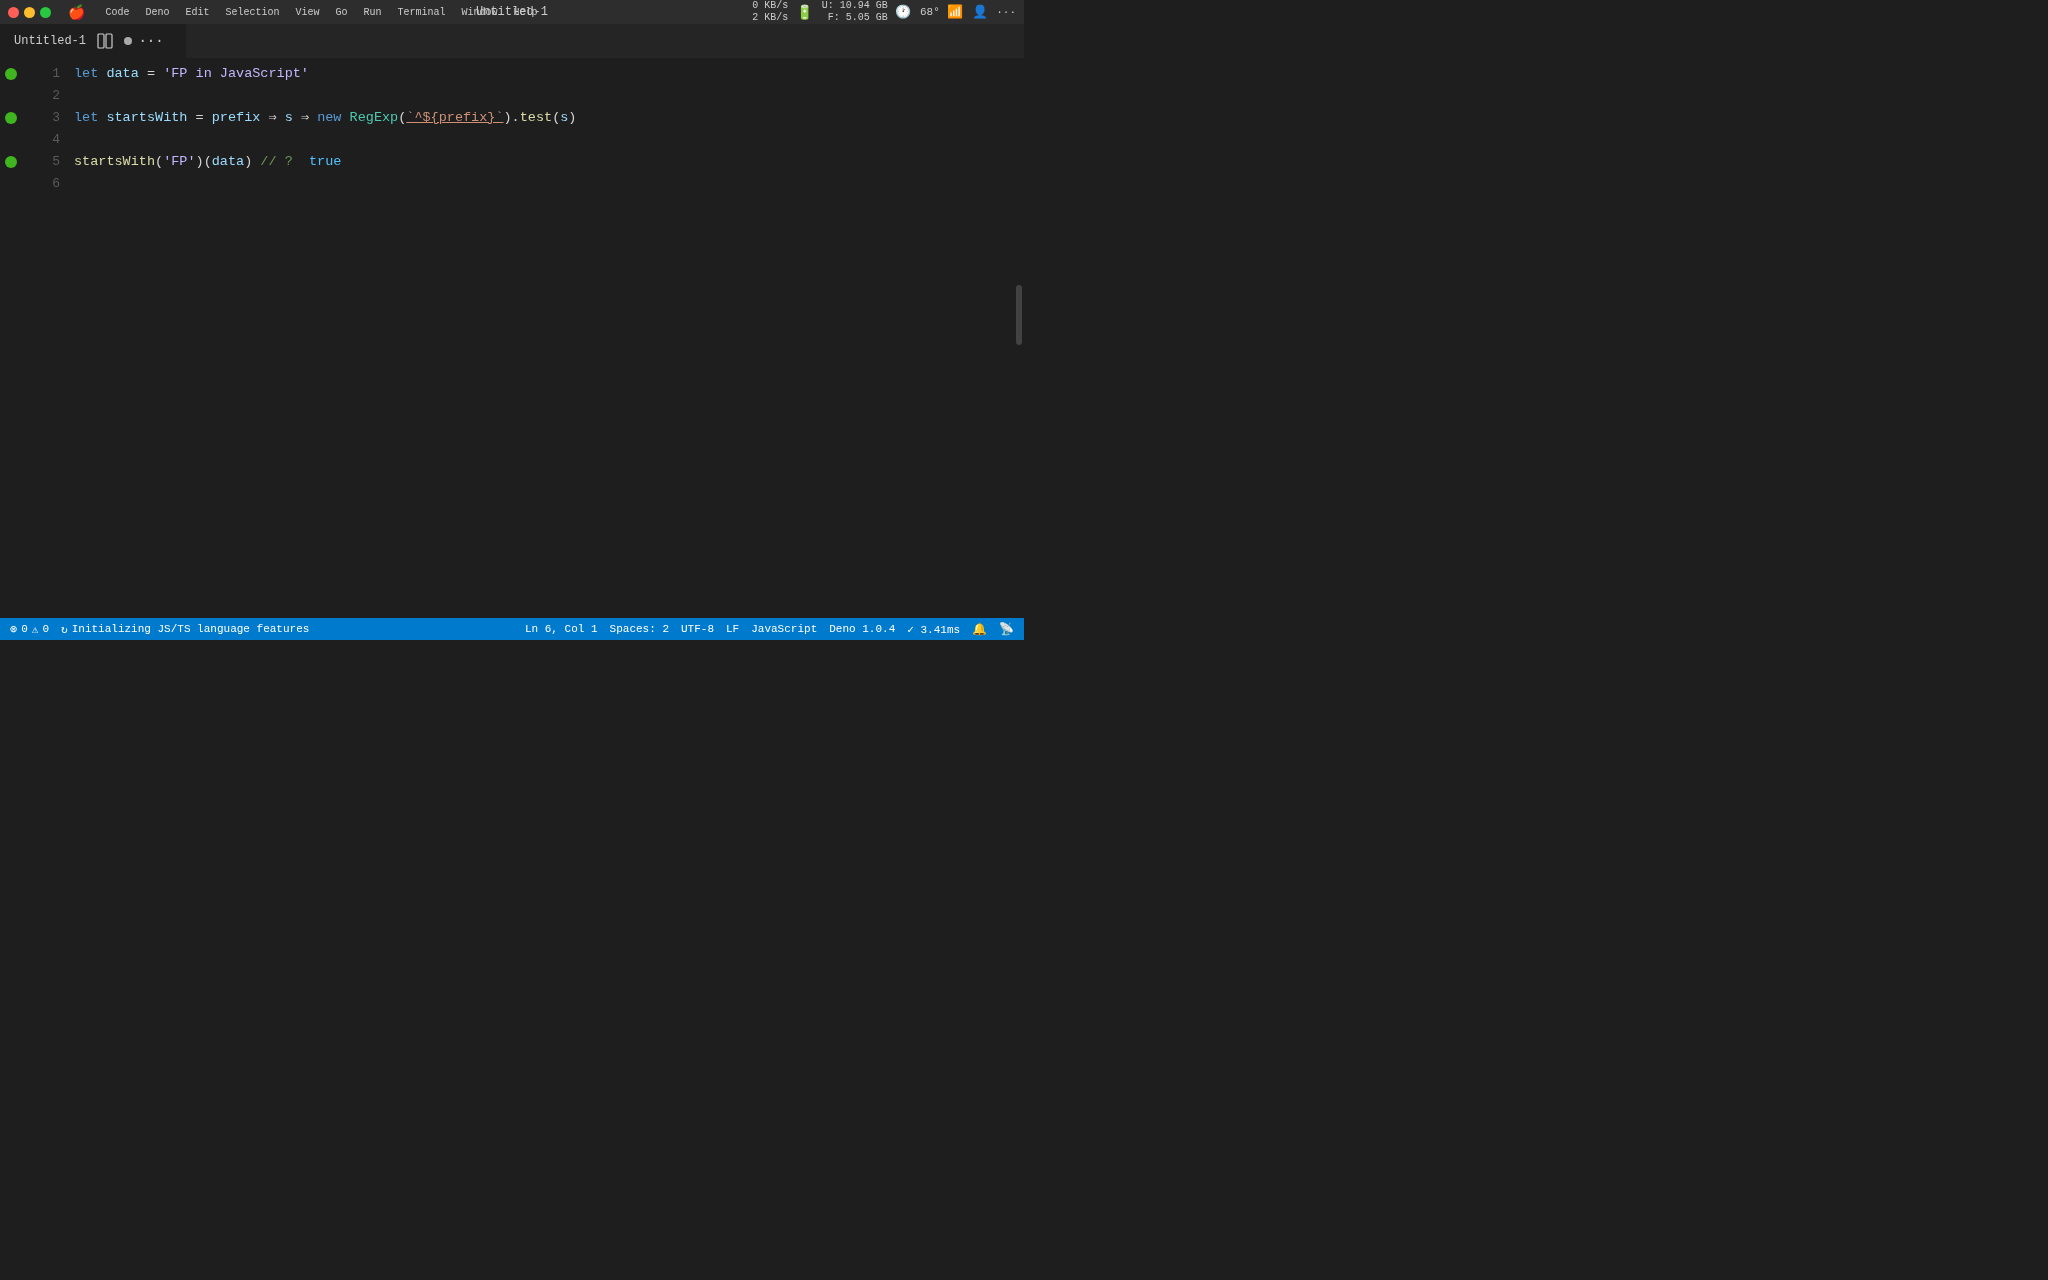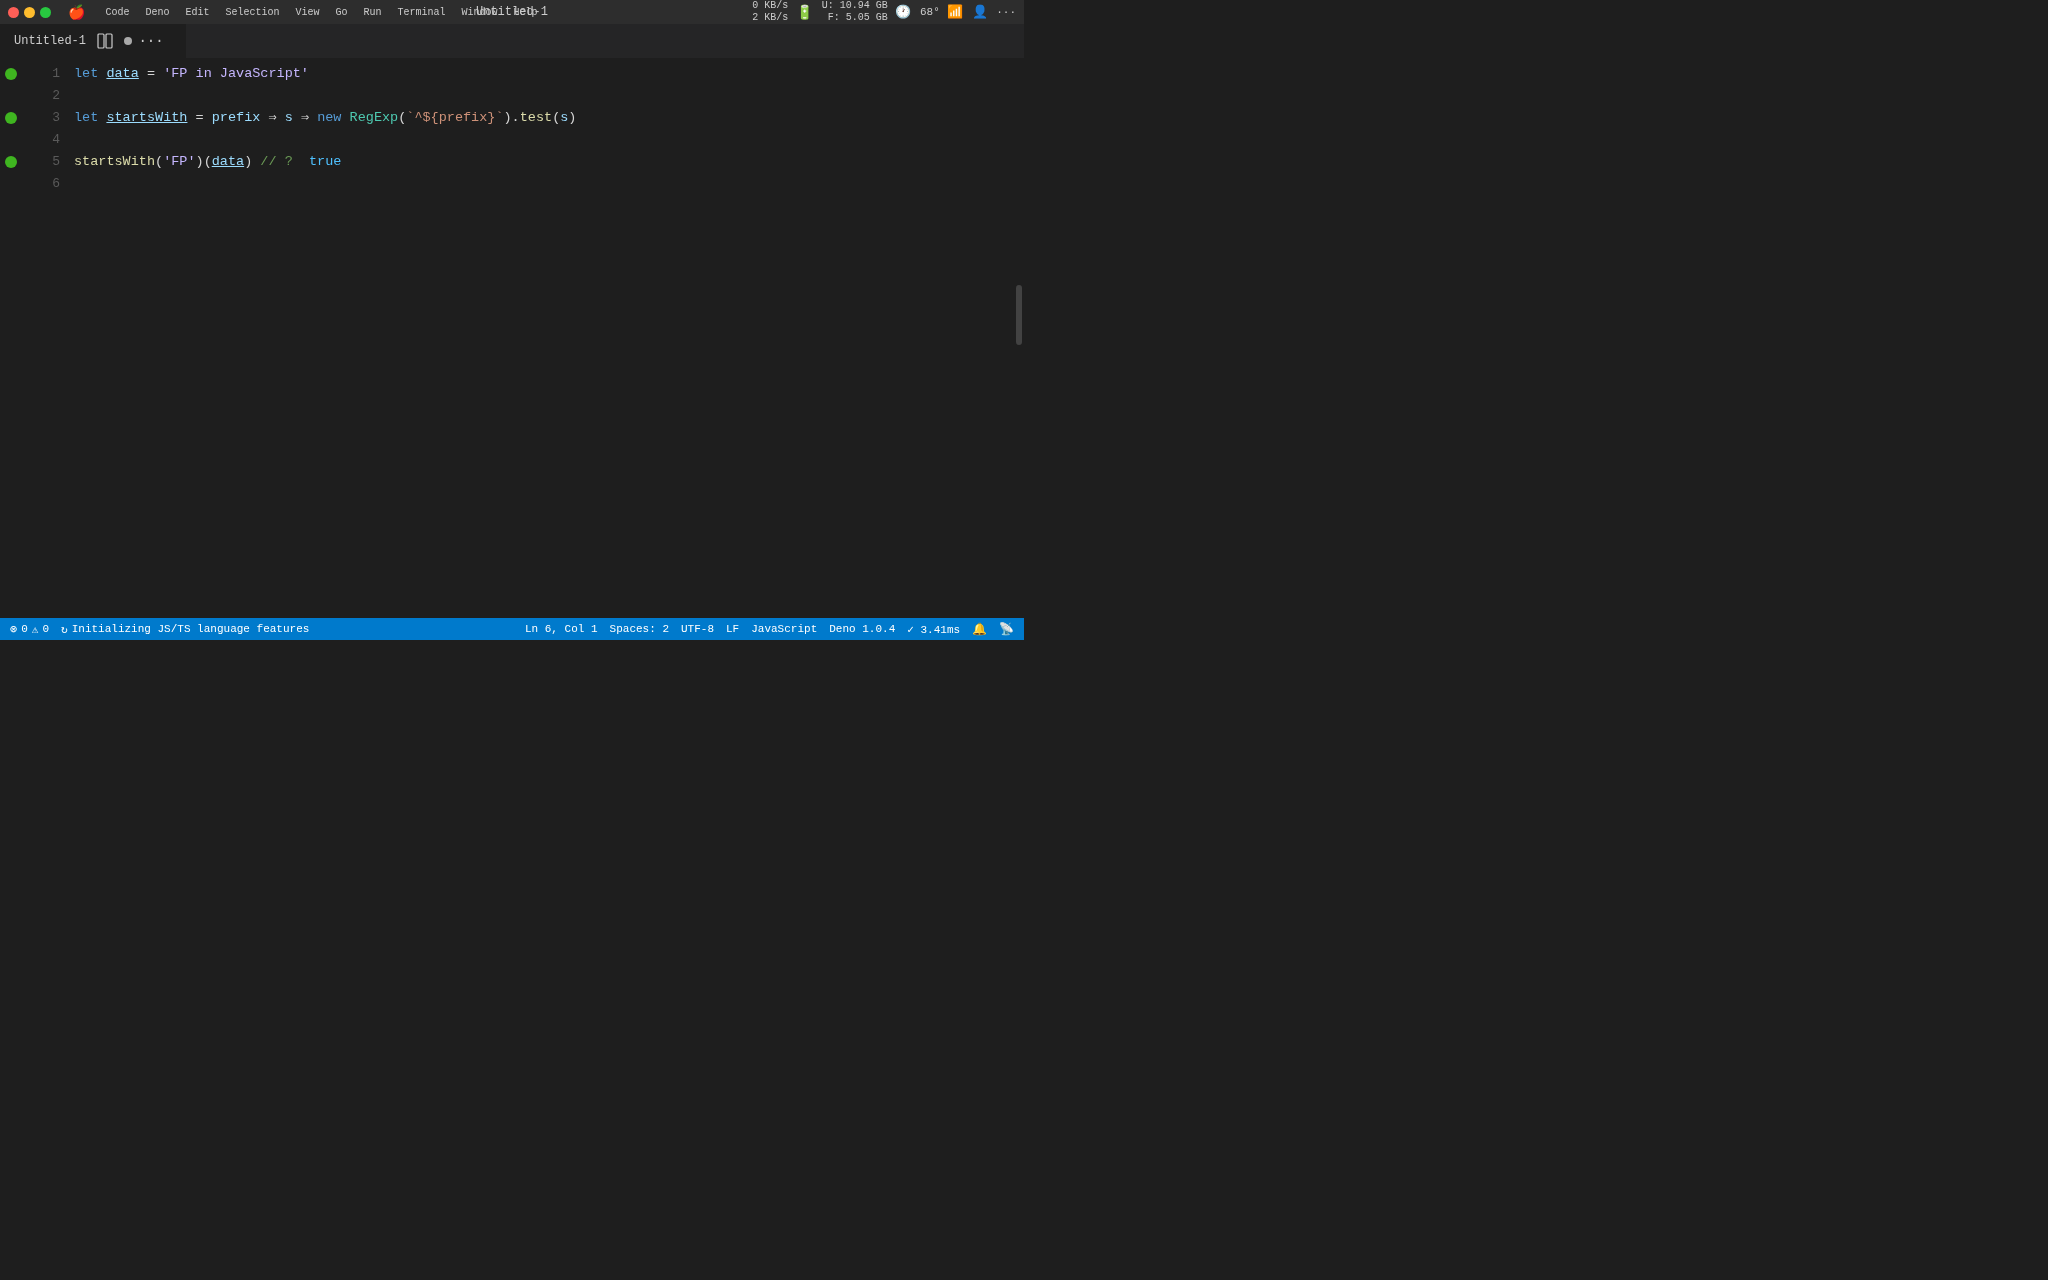--- a/index.html
+++ b/index.html
@@ -211,27 +211,27 @@
       background: #424242;
       border-radius: 3px;
       margin: 2px auto;
       position: absolute;
       right: 2px;
       top: 40%;
     }
 
     
     .kw { color: #569cd6; } 
-    .var-name { color: #9cdcfe; text-decoration: underline; } 
+    .var-name { color: #9cdcfe; } 
     .str { color: #c4b5fd; } 
     .fn { color: #dcdcaa; } 
     .param { color: #9cdcfe; }
     .arrow { color: #d4d4d4; }
     .cls { color: #4ec9b0; }
-    .template { color: #ce9178; }
+    .template { color: #ce9178; text-decoration: underline; }
     .comment { color: #6a9955; }
     .punct { color: #d4d4d4; }
     .method { color: #dcdcaa; }
     .result-true { color: #4fc1ff; }
 
     
     .status-bar {
       background: #007acc;
       height: 22px;
       display: flex;

